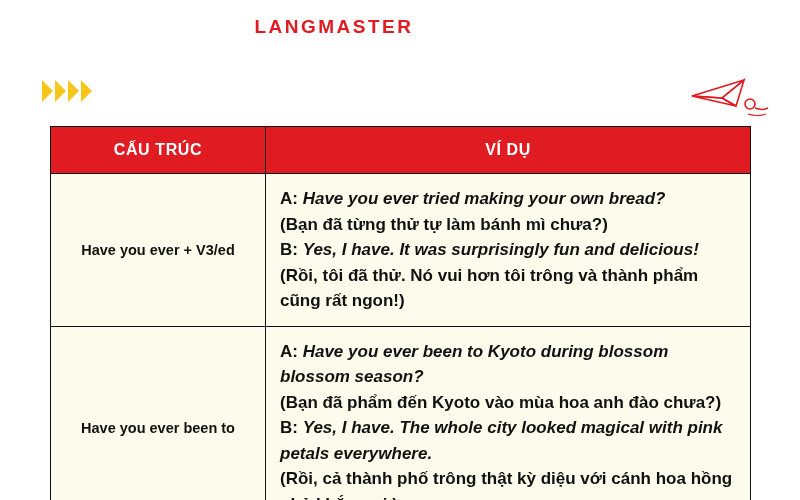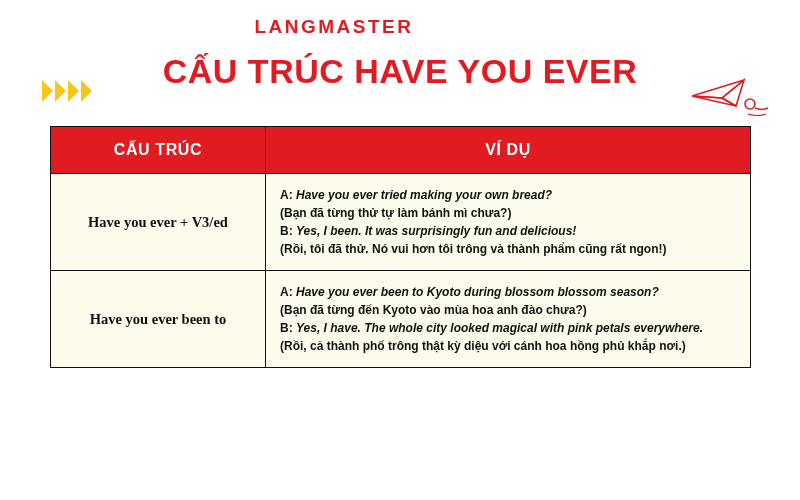--- a/index.html
+++ b/index.html
@@ -86,24 +86,23 @@
     background: #fdfcec;
     border: 1px solid #111111;
     vertical-align: middle;
     padding: 12px 14px;
   }
   td.struct-cell {
     text-align: center;
     font-size: 14.5px;
     font-weight: bold;
     color: #111111;
-    font-family: Liberation Serif, serif;
   }
   td.example-cell {
-    font-size: 12px;
+    font-size: 17px;
     line-height: 1.5;
     color: #111111;
   }
   .col-a { width: 215px; }
   .col-b { width: 485px; }
   .lbl {
     font-weight: bold;
     font-style: normal;
   }
   .en {
@@ -116,21 +115,20 @@
   }
   .line { margin: 0; }
 </style>
 </head>
 <body>
 
 <div class="page">
 
   <div class="brand">LANGMASTER</div>
 
-  <div class="title">CẤU TRÚC HAVE YOU EVER</div>
 
   <div class="chevrons">
     <span class="chev"></span>
     <span class="chev"></span>
     <span class="chev"></span>
     <span class="chev"></span>
   </div>
 
   <svg class="plane" viewBox="0 0 84 46">
     <path d="M4 22 L56 6 L34 24 Z" fill="none" stroke="#e01b22" stroke-width="1.6"></path>
@@ -156,33 +154,33 @@
       <tr>
         <td class="struct-cell">Have you ever + V3/ed</td>
         <td class="example-cell">
           <p class="line">
             <span class="lbl">A:</span>
             <span class="en">Have you ever tried making your own bread?</span>
           </p>
           <p class="line vi">(Bạn đã từng thử tự làm bánh mì chưa?)</p>
           <p class="line">
             <span class="lbl">B:</span>
-            <span class="en">Yes, I been. It was surprisingly fun and delicious!</span>
+            <span class="en">Yes, I have. It was surprisingly fun and delicious!</span>
           </p>
           <p class="line vi">(Rồi, tôi đã thử. Nó vui hơn tôi trông và thành phẩm cũng rất ngon!)</p>
         </td>
       </tr>
       <tr>
         <td class="struct-cell">Have you ever been to</td>
         <td class="example-cell">
           <p class="line">
             <span class="lbl">A:</span>
             <span class="en">Have you ever been to Kyoto during blossom blossom season?</span>
           </p>
-          <p class="line vi">(Bạn đã từng đến Kyoto vào mùa hoa anh đào chưa?)</p>
+          <p class="line vi">(Bạn đã phẩm đến Kyoto vào mùa hoa anh đào chưa?)</p>
           <p class="line">
             <span class="lbl">B:</span>
             <span class="en">Yes, I have. The whole city looked magical with pink petals everywhere.</span>
           </p>
           <p class="line vi">(Rồi, cả thành phố trông thật kỳ diệu với cánh hoa hồng phủ khắp nơi.)</p>
         </td>
       </tr>
     </tbody>
   </table>
 

